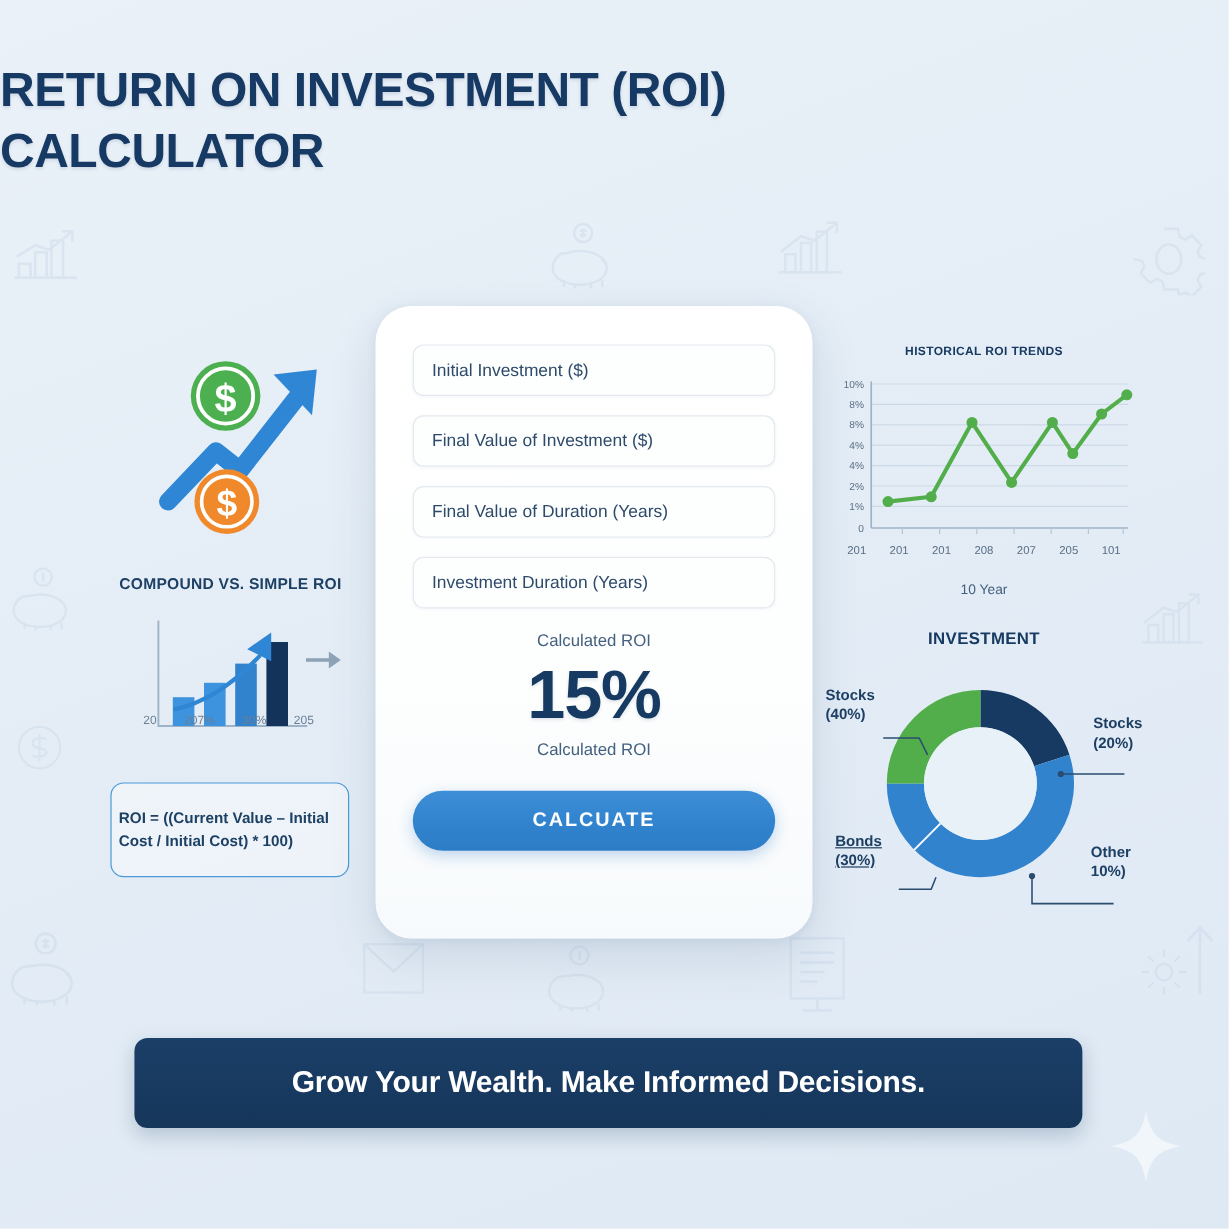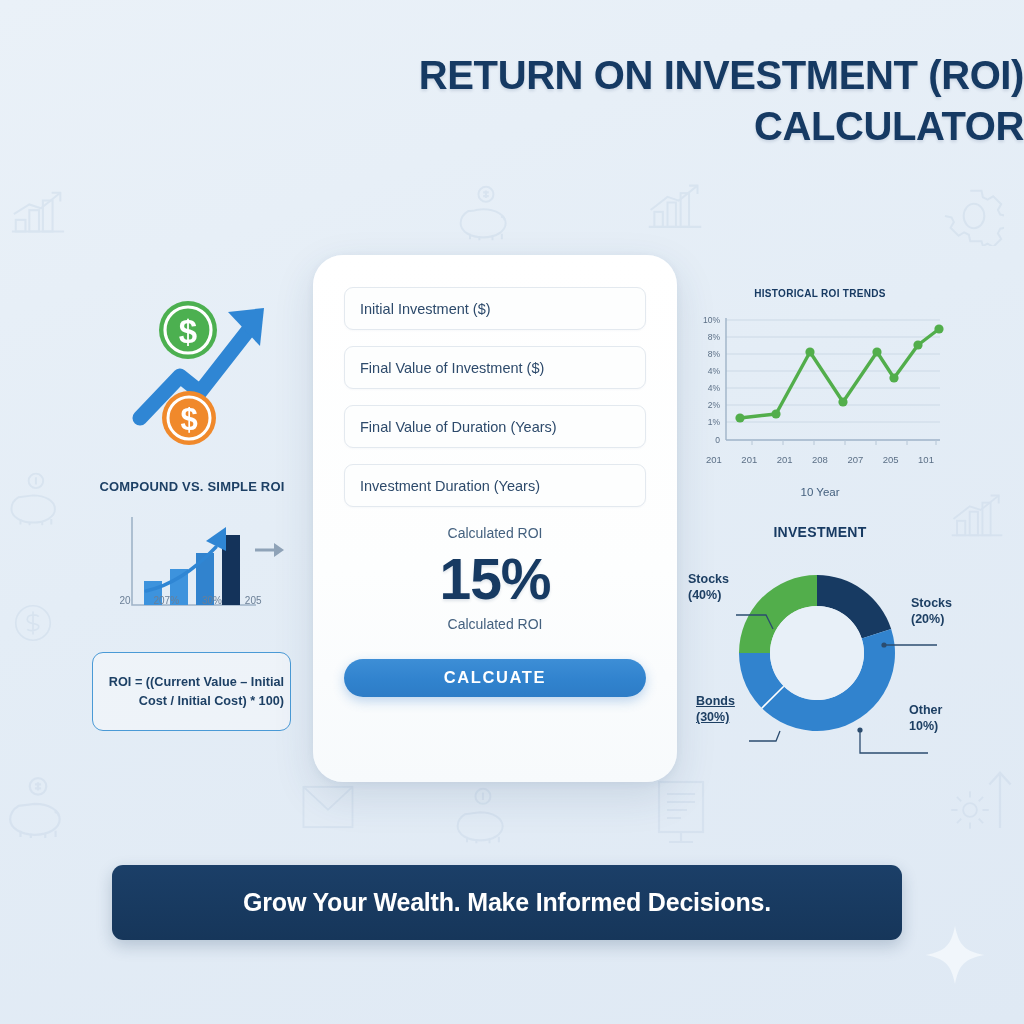--- a/index.html
+++ b/index.html
@@ -16,21 +16,21 @@
 
   
   .wm { position: absolute; opacity: .45; color: #c9d8e8; pointer-events: none; }
   .wm svg { display: block; width: 100%; height: 100%; }
 
   .sparkle { position: absolute; right: 38px; bottom: 38px; width: 62px; height: 62px; opacity: .9; }
 
   
   .title-wrap {
     position: absolute; top: 50px; left: 0; width: 1024px;
-    text-align: right;
+    text-align: left;
   }
   .title {
     font-size: 40px; font-weight: 800; letter-spacing: -0.4px;
     color: #163a63; line-height: 1.28;
     text-shadow: 0 2px 3px rgba(20,50,90,.13);
   }
 
   
   .card {
     position: absolute; left: 313px; top: 255px;
@@ -55,21 +55,21 @@
   .field::placeholder { color: #2d4a6b; opacity: 1; }
 
   .result { text-align: center; margin-top: 18px; }
   .result-label { font-size: 14px; color: #44617f; }
   .result-value {
     font-size: 57px; font-weight: 800; color: #173a62;
     letter-spacing: -1px; line-height: 1.28; margin: 2px 0 0 0;
     text-shadow: 0 2px 3px rgba(20,50,90,.12);
   }
   .calc-btn {
-    display: block; width: 100%; height: 38px;
+    display: block; width: 100%; height: 50px;
     margin-top: 27px;
     background: linear-gradient(180deg,#3d8ed6 0%, #3183ce 55%, #2d7cc6 100%);
     border: none; border-radius: 26px;
     color: #fff; font-size: 16.5px; font-weight: 700; letter-spacing: 1.6px;
     font-family: "Liberation Sans", sans-serif;
     cursor: pointer;
     box-shadow: 0 4px 12px rgba(45,120,200,.30);
   }
 
   
@@ -85,21 +85,21 @@
     display: flex; justify-content: space-around;
     font-size: 10px; color: #6b7f96;
   }
   .arrow-right { position: absolute; left: 255px; top: 540px; width: 30px; height: 20px; }
   .formula {
     position: absolute; left: 92px; top: 652px;
     width: 199px; height: 79px;
     border: 1.6px solid #4a9ad6; border-radius: 11px;
     background: rgba(255,255,255,.40);
     display: flex; align-items: center; justify-content: center;
-    text-align: right; line-height: 1.44;
+    text-align: left; line-height: 1.44;
     font-size: 12.7px; color: #1d4065; font-weight: 600;
     padding: 0 6px;
   }
 
   
   .lc-title {
     position: absolute; left: 700px; top: 288px; width: 240px;
     text-align: center; font-size: 10px; font-weight: 700;
     letter-spacing: .3px; color: #173a62;
   }

